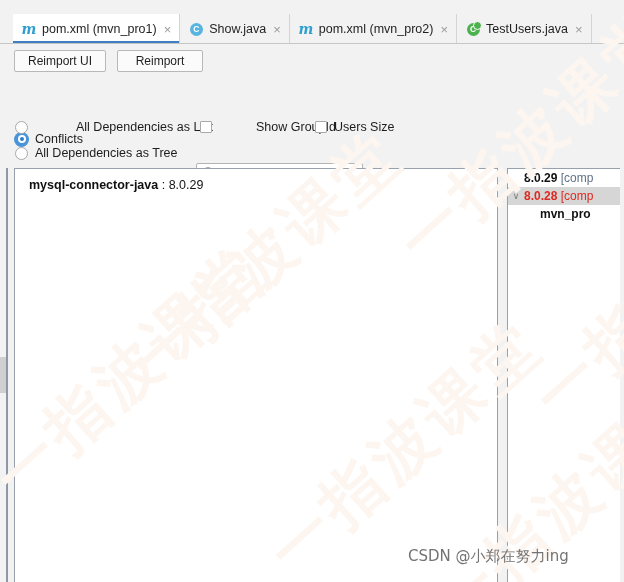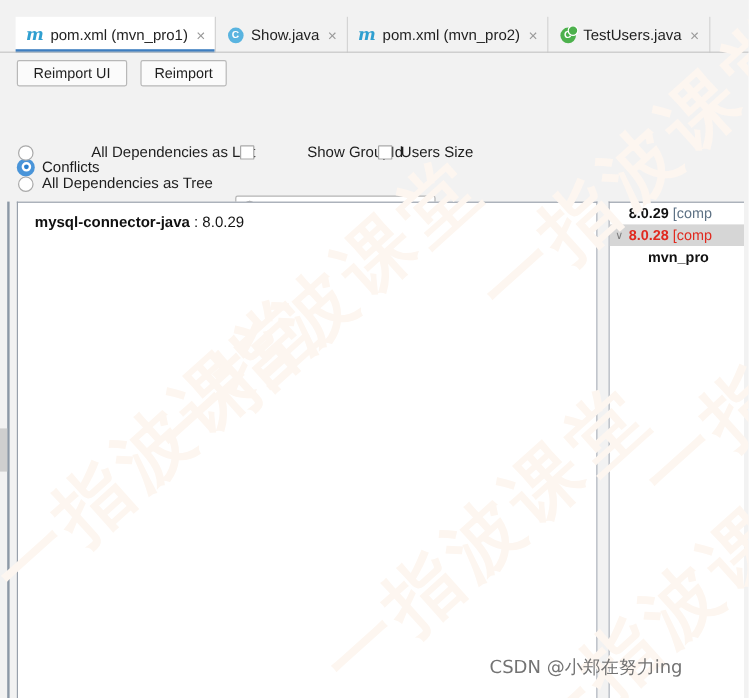--- a/index.html
+++ b/index.html
@@ -158,21 +158,21 @@
     border: 1px solid #b8b8b8;
     border-radius: 2px;
     font-size: 12px;
     color: #1f1f1f;
     font-family: "Liberation Sans", sans-serif;
     padding: 0 10px;
     line-height: 20px;
     cursor: default;
   }
   .btn-refresh { left: 14px; width: 92px; }
-  .btn-reimport { left: 117px; width: 72px; }
+  .btn-reimport { left: 117px; width: 86px; }
 
   
   .options {
     position: absolute;
     left: 0; top: 78px;
     width: 624px; height: 88px;
     z-index: 12;
   }
   .opt-row {
     position: absolute;

